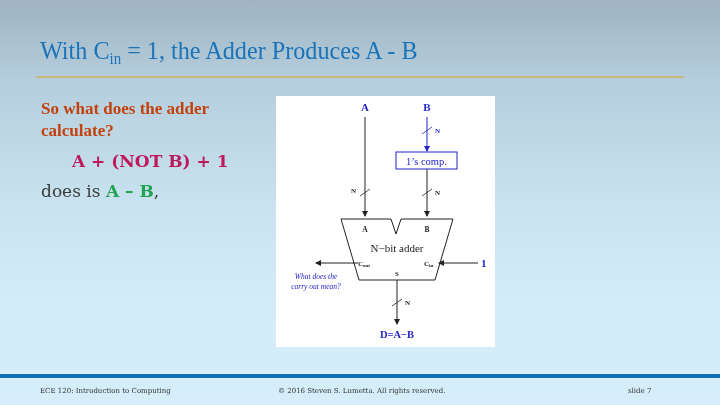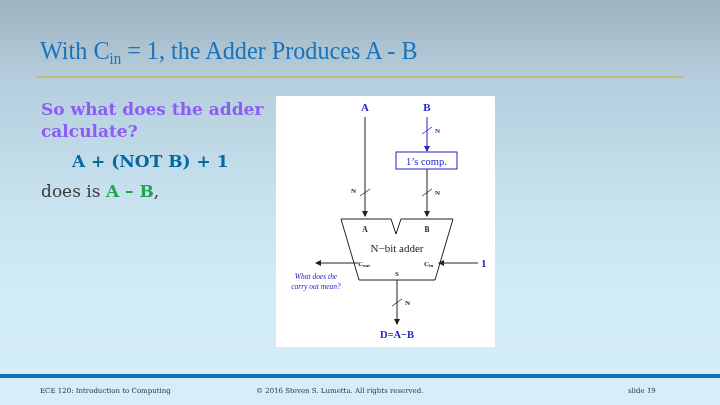--- a/index.html
+++ b/index.html
@@ -20,38 +20,38 @@
   .title-rule {
     position: absolute; left: 36px; top: 76px; width: 648px; height: 2px;
     background: #c7b77a;
   }
   .body-text {
     position: absolute; left: 41px; top: 98px; width: 230px;
     font-family: "DejaVu Serif", serif; font-size: 17px; line-height: 22px; color: #3a3a3a;
   }
   .body-text .para { margin-bottom: 8px; }
   .green { color: #22a351; font-weight: bold; }
-  .blue-q { color: #8b5cf6; font-weight: bold; }
+  .blue-q { color: #c2410c; font-weight: bold; font-family: Liberation Serif, serif; }
   .green sub { font-size: 12px; vertical-align: -3px; }
-  .formula { color: #0369a1; font-weight: bold; padding-left: 31px; margin-bottom: 8px; }
+  .formula { color: #be185d; font-weight: bold; padding-left: 31px; margin-bottom: 8px; }
   .figure {
     position: absolute; left: 276px; top: 96px; width: 219px; height: 251px;
     background: #ffffff;
   }
   .figure svg { width: 219px; height: 251px; display: block; }
   .footer-bar {
     position: absolute; left: 0; top: 374px; width: 720px; height: 4px; background: #0f6fb5;
   }
   .footer {
     position: absolute; top: 387px; font-family: "DejaVu Serif", serif; font-size: 7px; color: #333;
     white-space: nowrap;
     text-align: center;
   }
   .footer.left { left: 40px; }
-  .footer.center { left: 256px; }
+  .footer.center { left: 278px; }
   .footer.right { left: 628px; }
 </style>
 </head>
 <body>
 
 <div class="title"><span>With C</span><sub>in</sub><span> = 1, the Adder Produces A - B</span></div>
 <div class="title-rule"></div>
 
 <div class="body-text">
   <div class="para blue-q">So what does the adder calculate?</div>
@@ -105,13 +105,13 @@
     <line x1="121" y1="184" x2="121" y2="228" stroke="#222" stroke-width="1" marker-end="url(#arrK)"></line>
     <line x1="116" y1="210" x2="126" y2="203" stroke="#222" stroke-width="0.8"></line>
     <text x="129" y="209" font-size="7" font-weight="bold" fill="#222">N</text>
     <text x="121" y="242" font-size="10.5" font-weight="bold" fill="#2323c8" text-anchor="middle">D=A−B</text>
   </svg>
 </div>
 
 <div class="footer-bar"></div>
 <div class="footer left">ECE 120: Introduction to Computing</div>
 <div class="footer center">© 2016 Steven S. Lumetta.  All rights reserved.</div>
-<div class="footer right">slide 19</div>
+<div class="footer right">slide 7</div>
 
 </body></html>

